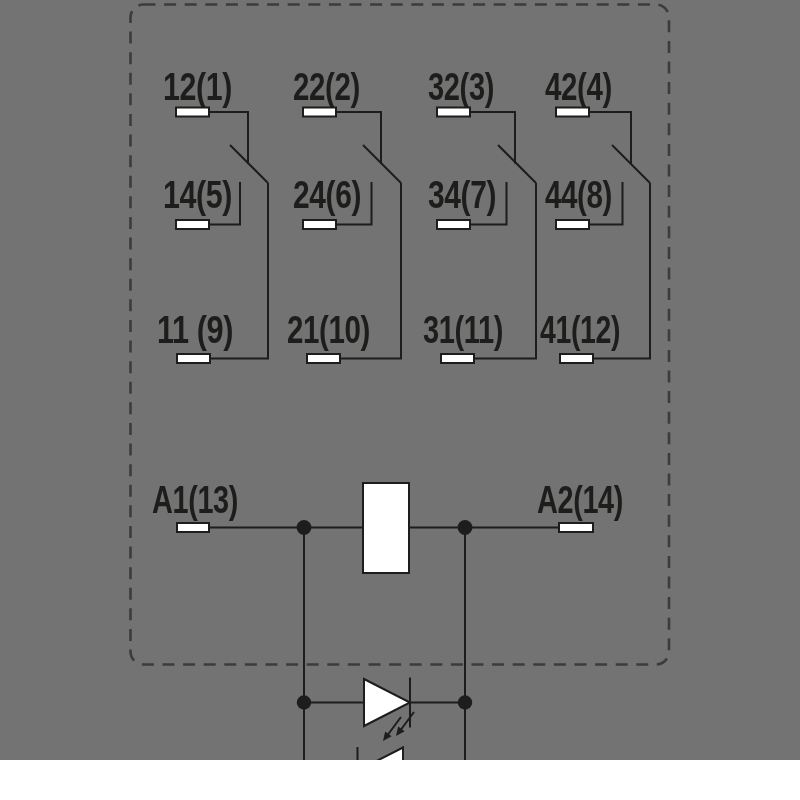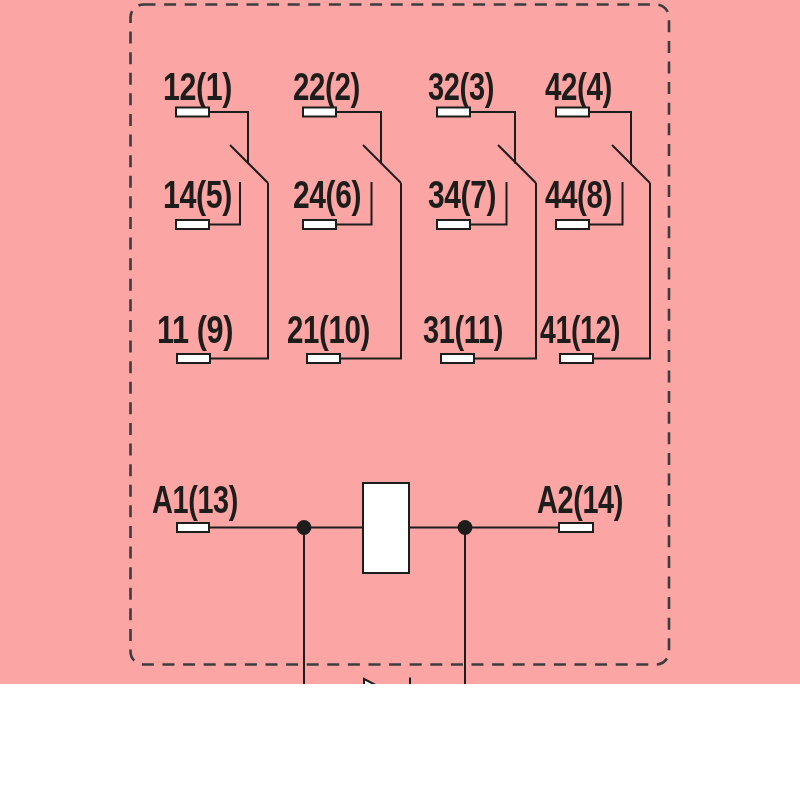--- a/index.html
+++ b/index.html
@@ -3,22 +3,22 @@
 <meta charset="utf-8">
 <style>
   html, body {
     margin: 0;
     padding: 0;
     background: #ffffff;
   }
   .canvas {
     position: relative;
     width: 800px;
-    height: 684px;
-    background: #fca5a5;
+    height: 760px;
+    background: #737373;
     overflow: hidden;
     text-align: center;
   }
   svg {
     display: block;
   }
   .lbl {
     font-family: "Liberation Sans", sans-serif;
     font-size: 38px;
     font-weight: bold;

